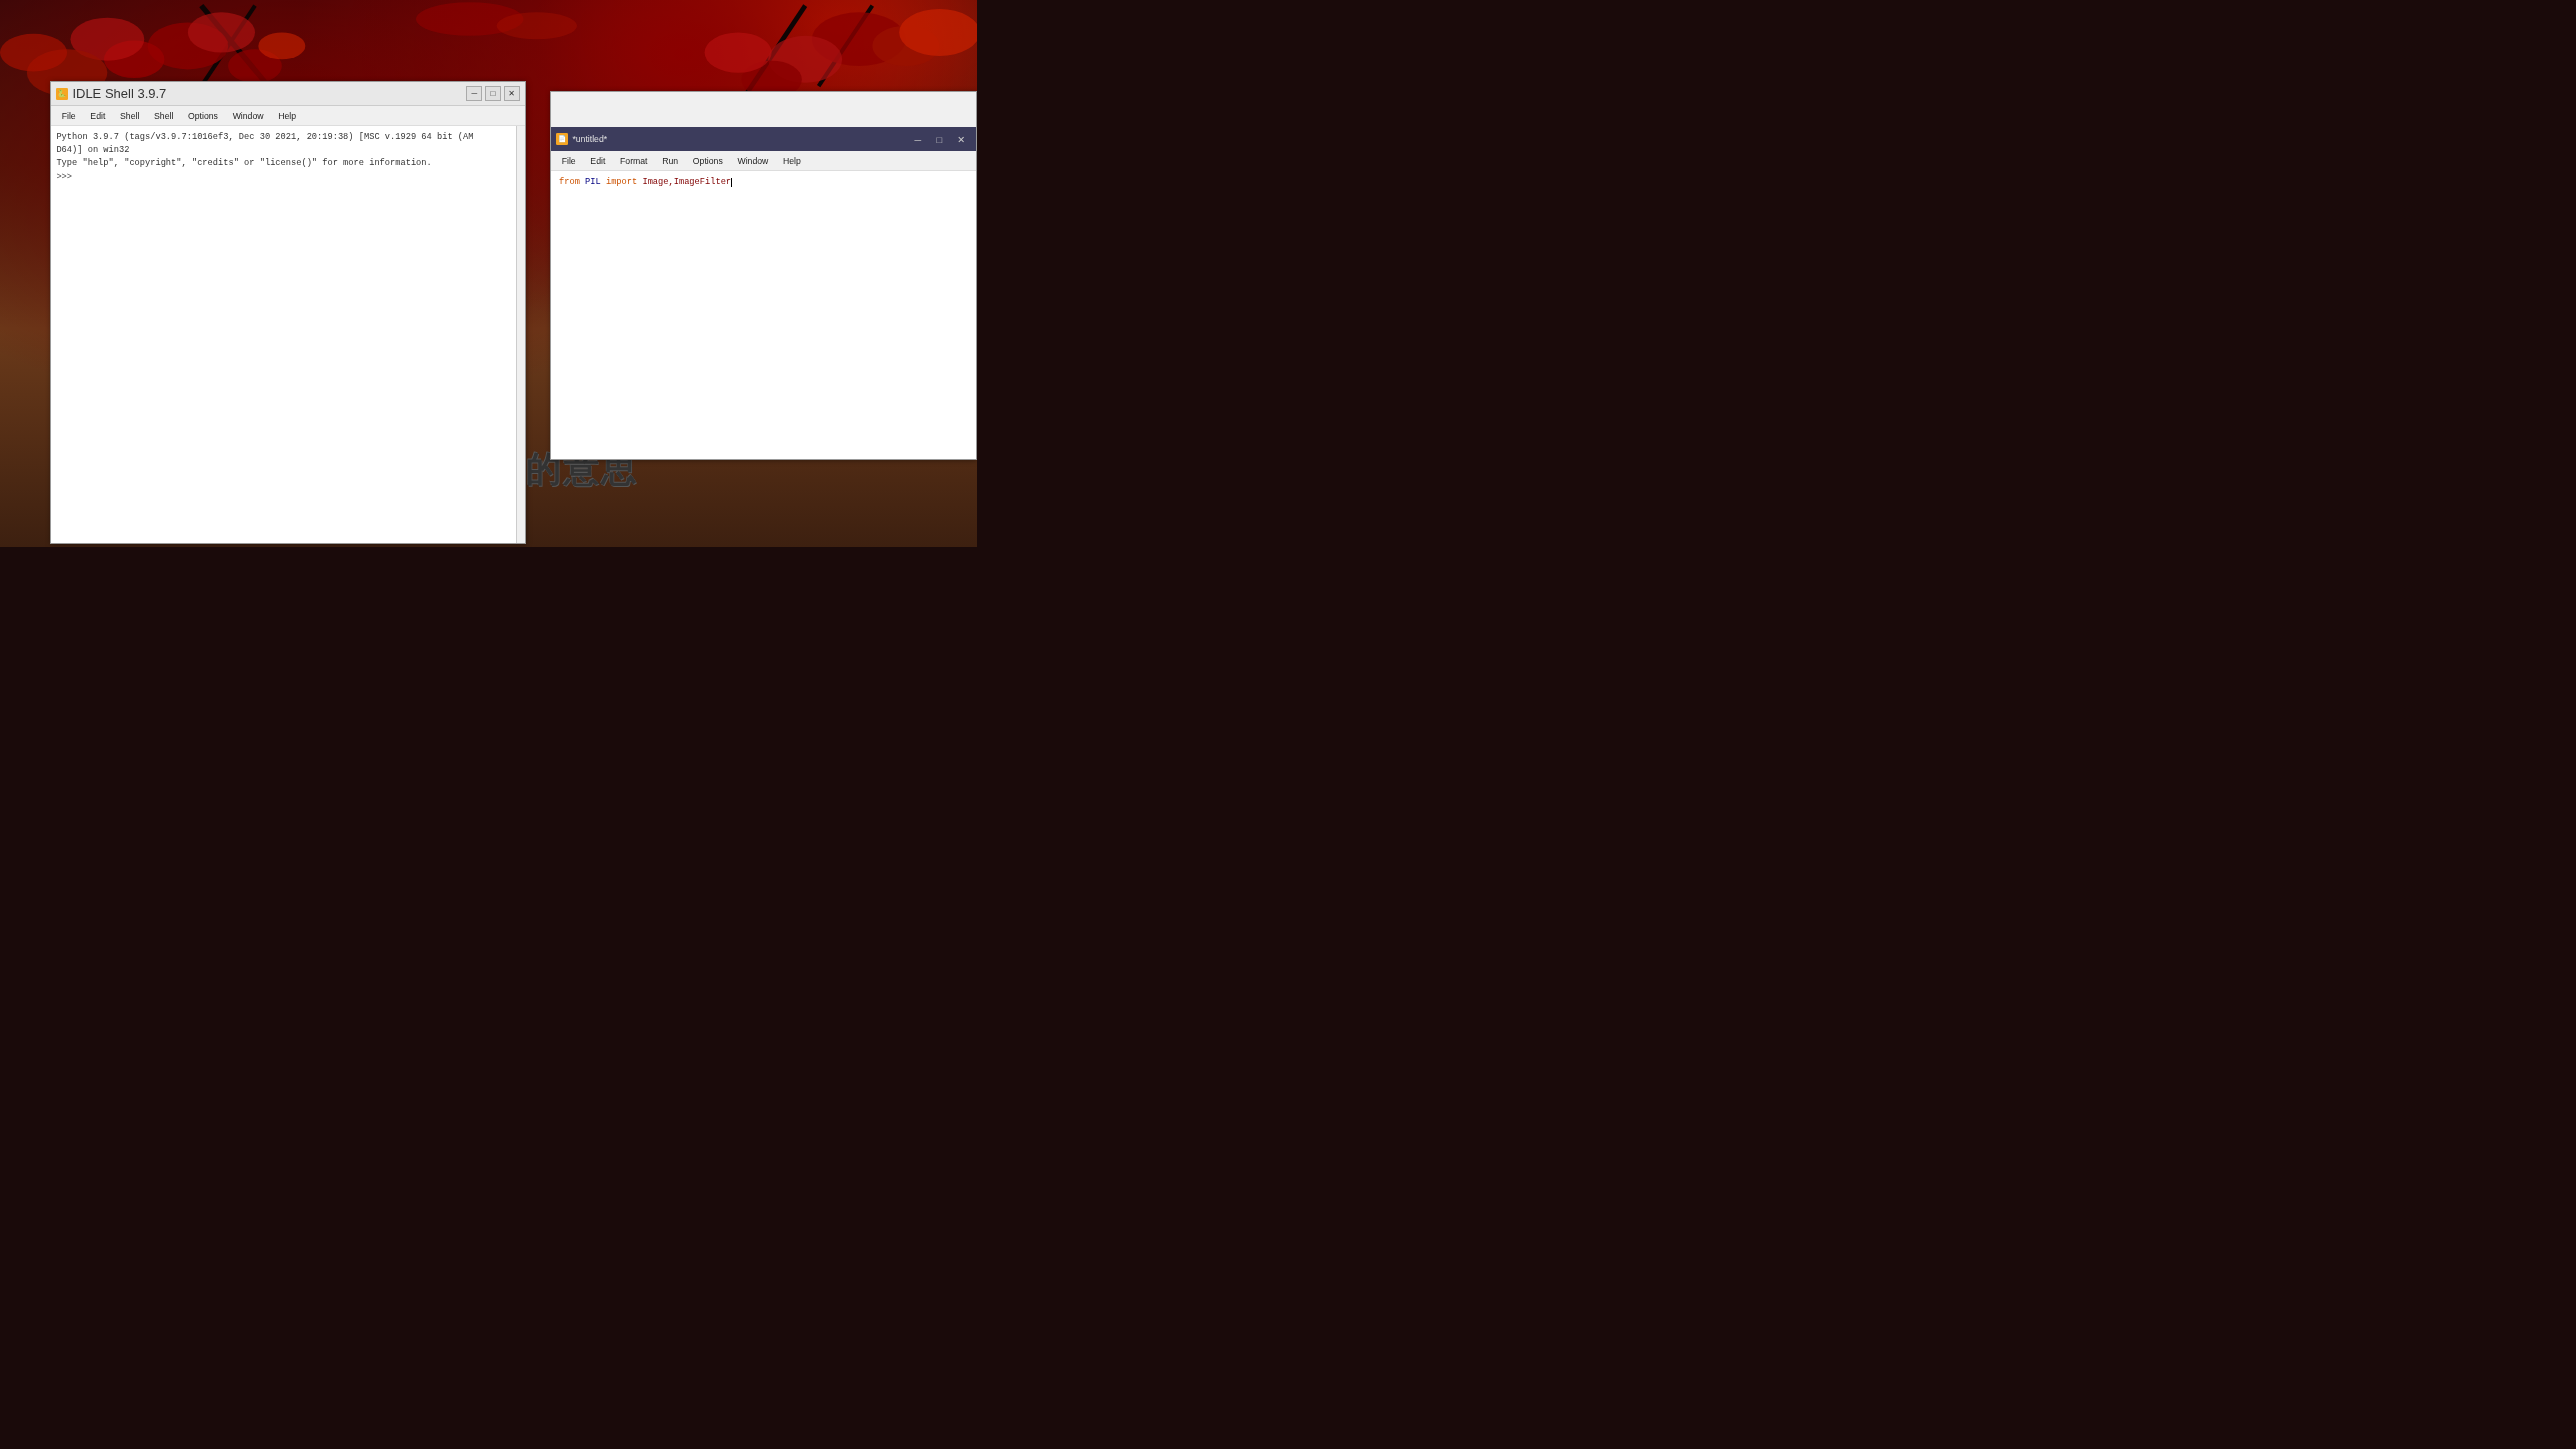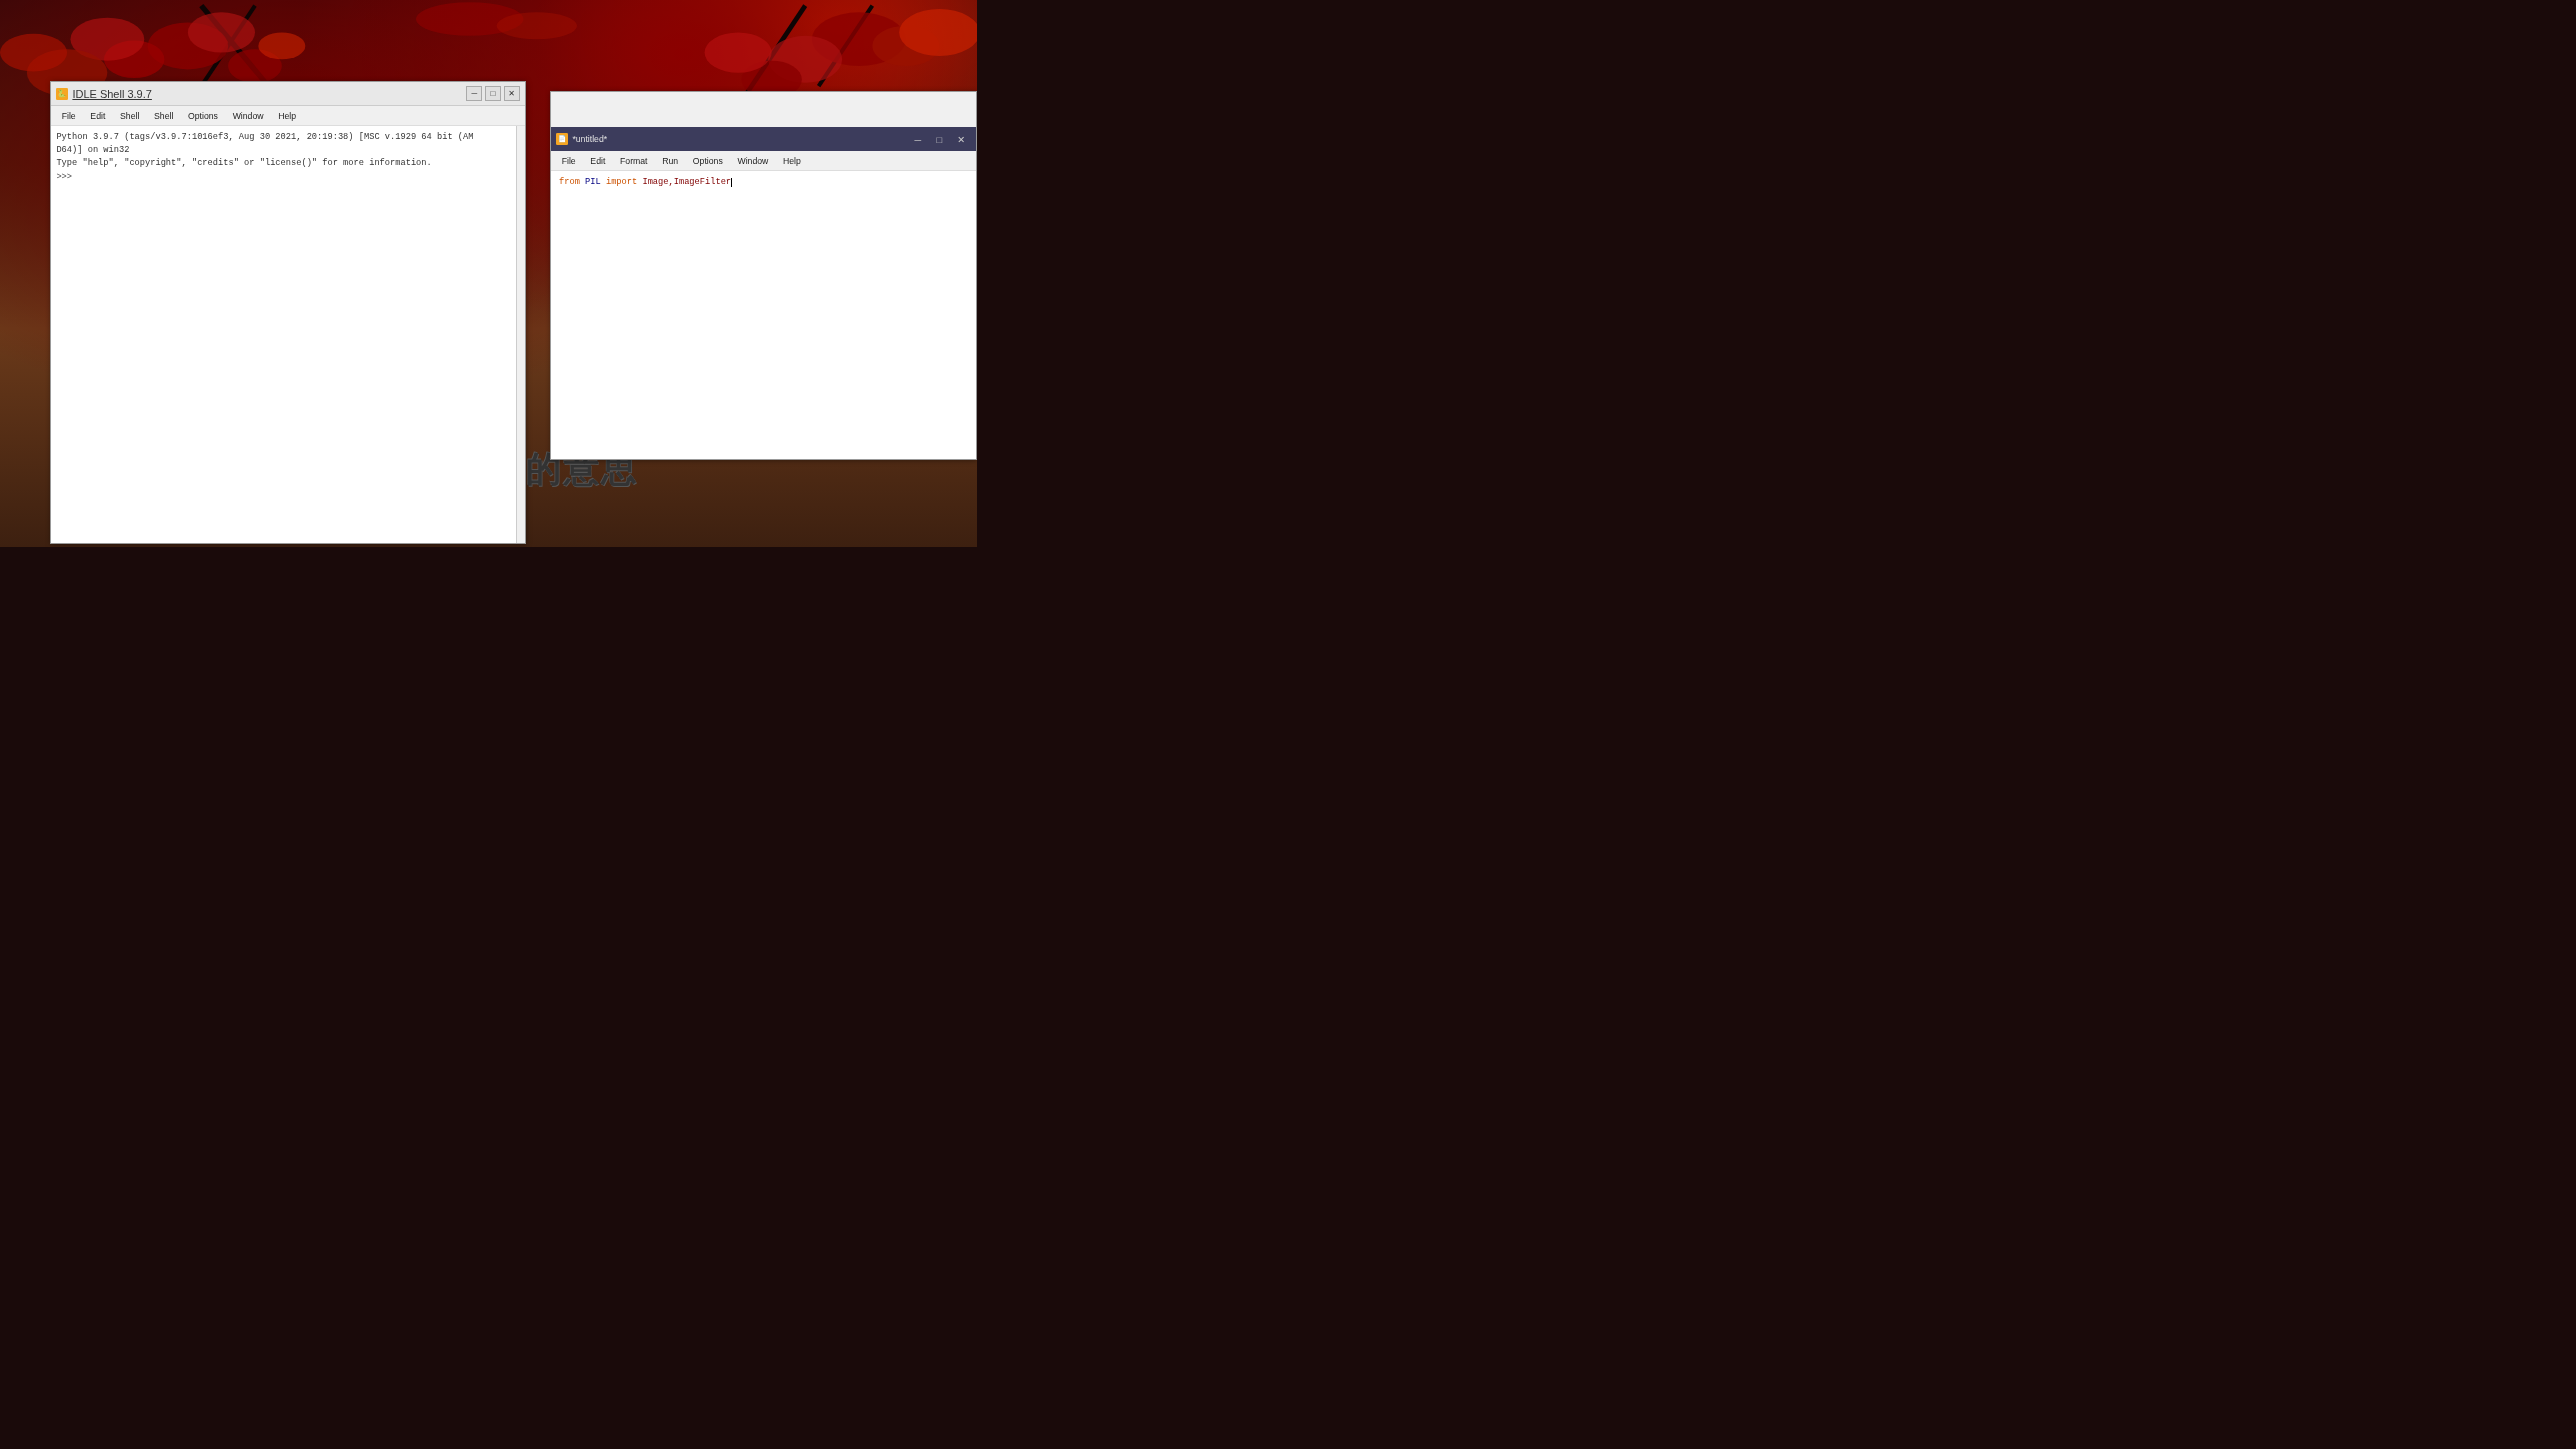--- a/index.html
+++ b/index.html
@@ -89,23 +89,22 @@
       border-radius: 1.3px;
       display: flex;
       align-items: center;
       justify-content: center;
       font-size: 7.4px;
       color: white;
       font-weight: bold;
     }
 
     .window-title {
-      font-size: 11px;
+      font-size: 13px;
       color: #333;
-      text-decoration: underline;
     }
 
     .titlebar-controls {
       display: flex;
       gap: 2.7px;
     }
 
     .ctrl-btn {
       width: 16px;
       height: 14.8px;
@@ -343,21 +342,21 @@
     <span class="menu-item">Edit</span>
     <span class="menu-item">Shell</span>
     <span class="menu-item">Shell</span>
     <span class="menu-item">Options</span>
     <span class="menu-item">Window</span>
     <span class="menu-item">Help</span>
   </div>
 
   <div class="shell-content" style="padding-right: 12px;">
     <div class="shell-line">
-      <span>Python 3.9.7 (tags/v3.9.7:1016ef3, Aug 30 2021, 20:19:38) [MSC v.1929 64 bit (AM</span>
+      <span>Python 3.9.7 (tags/v3.9.7:1016ef3, Dec 30 2021, 20:19:38) [MSC v.1929 64 bit (AM</span>
     </div>
     <div class="shell-line">
       <span>D64)] on win32</span>
     </div>
     <div class="shell-line">
       <span>Type "help", "copyright", "credits" or "license()" for more information.</span>
     </div>
     <div class="shell-line">
       <span class="shell-prompt">&gt;&gt;&gt;</span>
     </div>

